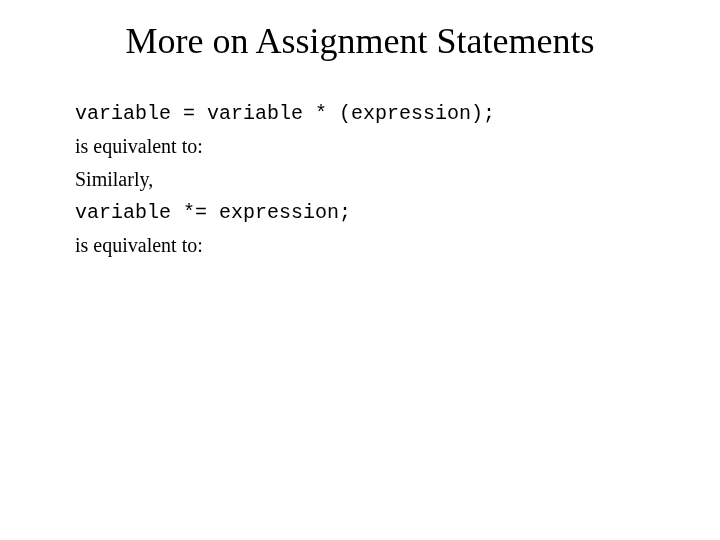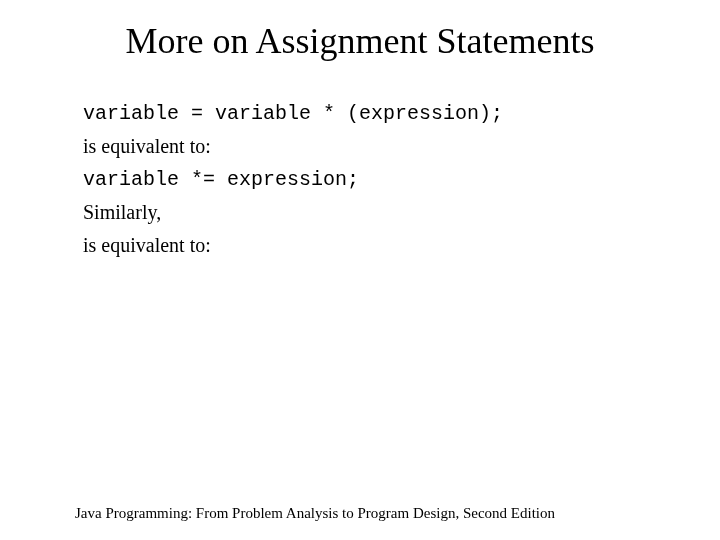--- a/index.html
+++ b/index.html
@@ -20,40 +20,39 @@
     border-radius: 31px;
   }
   .title {
     font-size: 36px;
     text-align: center;
     margin: 0 0 40px 0;
     font-weight: normal;
   }
   .body-line {
     font-size: 20px;
-    margin: 10px 8px;
+    margin: 10px 0;
   }
   .code {
     font-family: "Courier New", Courier, monospace;
   }
   .footer {
     position: absolute;
     left: 75px;
     bottom: 18px;
     font-size: 15px;
   }
 </style>
 </head>
 <body>
 
 <div class="slide">
 
   <h1 class="title">More on Assignment Statements</h1>
 
   <div class="body-line code">variable = variable * (expression);</div>
   <div class="body-line">is equivalent to:</div>
+  <div class="body-line">Similarly,</div>
   <div class="body-line code">variable *= expression;</div>
-  <div class="body-line">Similarly,</div>
   <div class="body-line">is equivalent to:</div>
 
-  <div class="footer">Java Programming: From Problem Analysis to Program Design, Second Edition</div>
 
 </div>
 
 </body></html>

